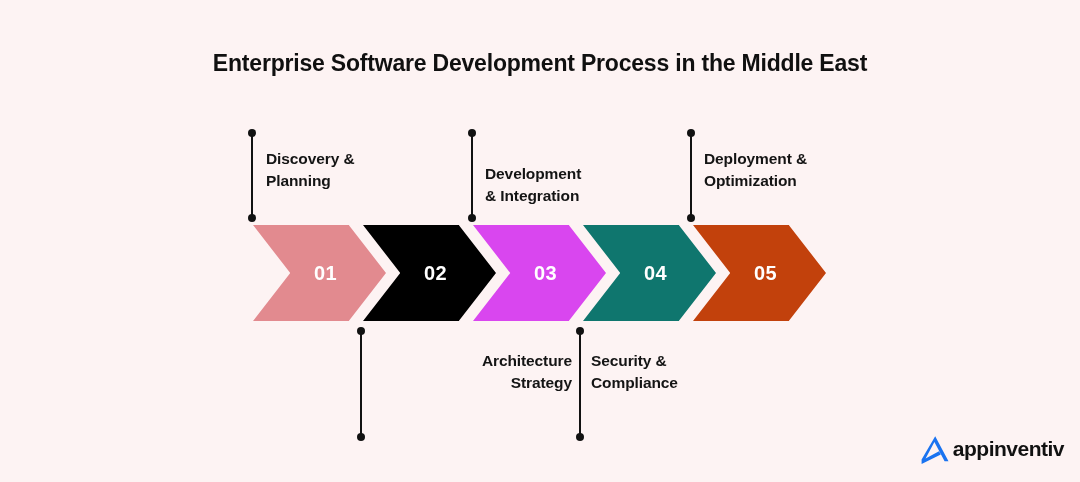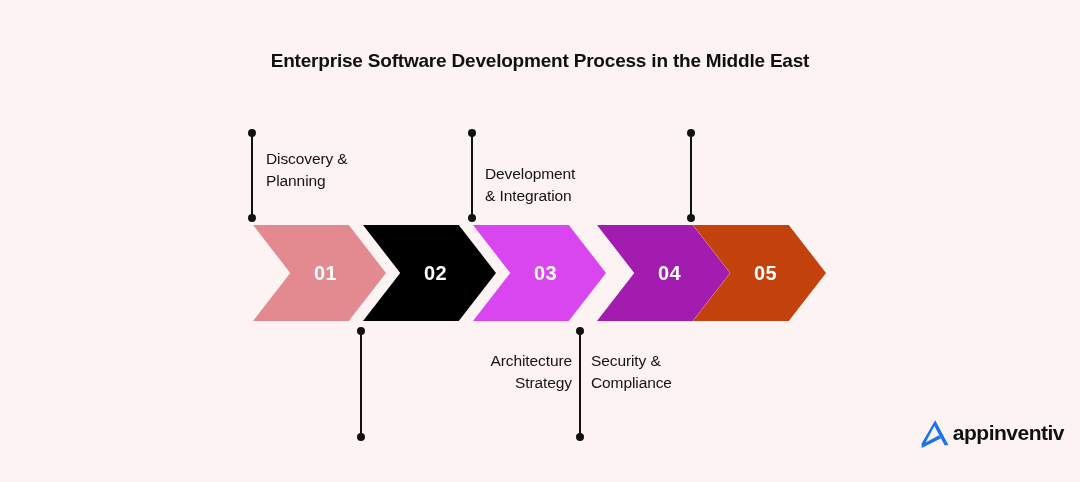--- a/index.html
+++ b/index.html
@@ -20,21 +20,21 @@
     inset: 0;
   }
 
   
   .page-title {
     position: absolute;
     left: 0;
     right: 0;
     top: 50px;
     text-align: center;
-    font-size: 19px;
+    font-size: 23px;
     font-weight: bold;
     color: #101010;
     letter-spacing: -0.2px;
     line-height: 1.2;
   }
 
   
   .chevron-strip {
     position: absolute;
     left: 253px;
@@ -75,32 +75,32 @@
     background: #111111;
     transform: translateX(-50%);
   }
   .connector .dot.top { top: -4px; }
   .connector .dot.bottom { bottom: -4px; }
 
   
   .step-label {
     position: absolute;
     font-size: 15.5px;
-    font-weight: 400;
+    font-weight: 700;
     color: #141414;
     line-height: 1.45;
     white-space: pre-line;
     letter-spacing: -0.1px;
   }
 
   
   .logo {
     position: absolute;
     right: 16px;
-    bottom: 34px;
+    bottom: 18px;
     display: flex;
     align-items: center;
     gap: 1px;
   }
   .logo-mark {
     width: 34px;
     height: 30px;
     display: block;
   }
   .logo-text {
@@ -128,32 +128,34 @@
     <span class="dot top"></span>
     <span class="dot bottom"></span>
   </div>
   <div class="step-label" style="left:485px; top:163px; width:200px;">Development
 &amp; Integration</div>
 
   <div class="connector" style="left:690px; top:133px; height:85px;">
     <span class="dot top"></span>
     <span class="dot bottom"></span>
   </div>
+  <div class="step-label" style="left:704px; top:148px; width:200px;">Deployment &amp;
+Optimization</div>
 
   <div class="chevron-strip">
     <div class="chevron" style="left:0px; width:133px; background:#E28A8F;">
       <span class="step-num">01</span>
     </div>
     <div class="chevron" style="left:110px; width:133px; background:#000000;">
       <span class="step-num">02</span>
     </div>
     <div class="chevron" style="left:220px; width:133px; background:#d946ef;">
       <span class="step-num">03</span>
     </div>
-    <div class="chevron" style="left:344px; width:133px; background:#a21caf;">
+    <div class="chevron" style="left:330px; width:133px; background:#0f766e;">
       <span class="step-num">04</span>
     </div>
     <div class="chevron" style="left:440px; width:133px; background:#c2410c;">
       <span class="step-num">05</span>
     </div>
   </div>
 
   <div class="connector" style="left:360px; top:331px; height:106px;">
     <span class="dot top"></span>
     <span class="dot bottom"></span>

